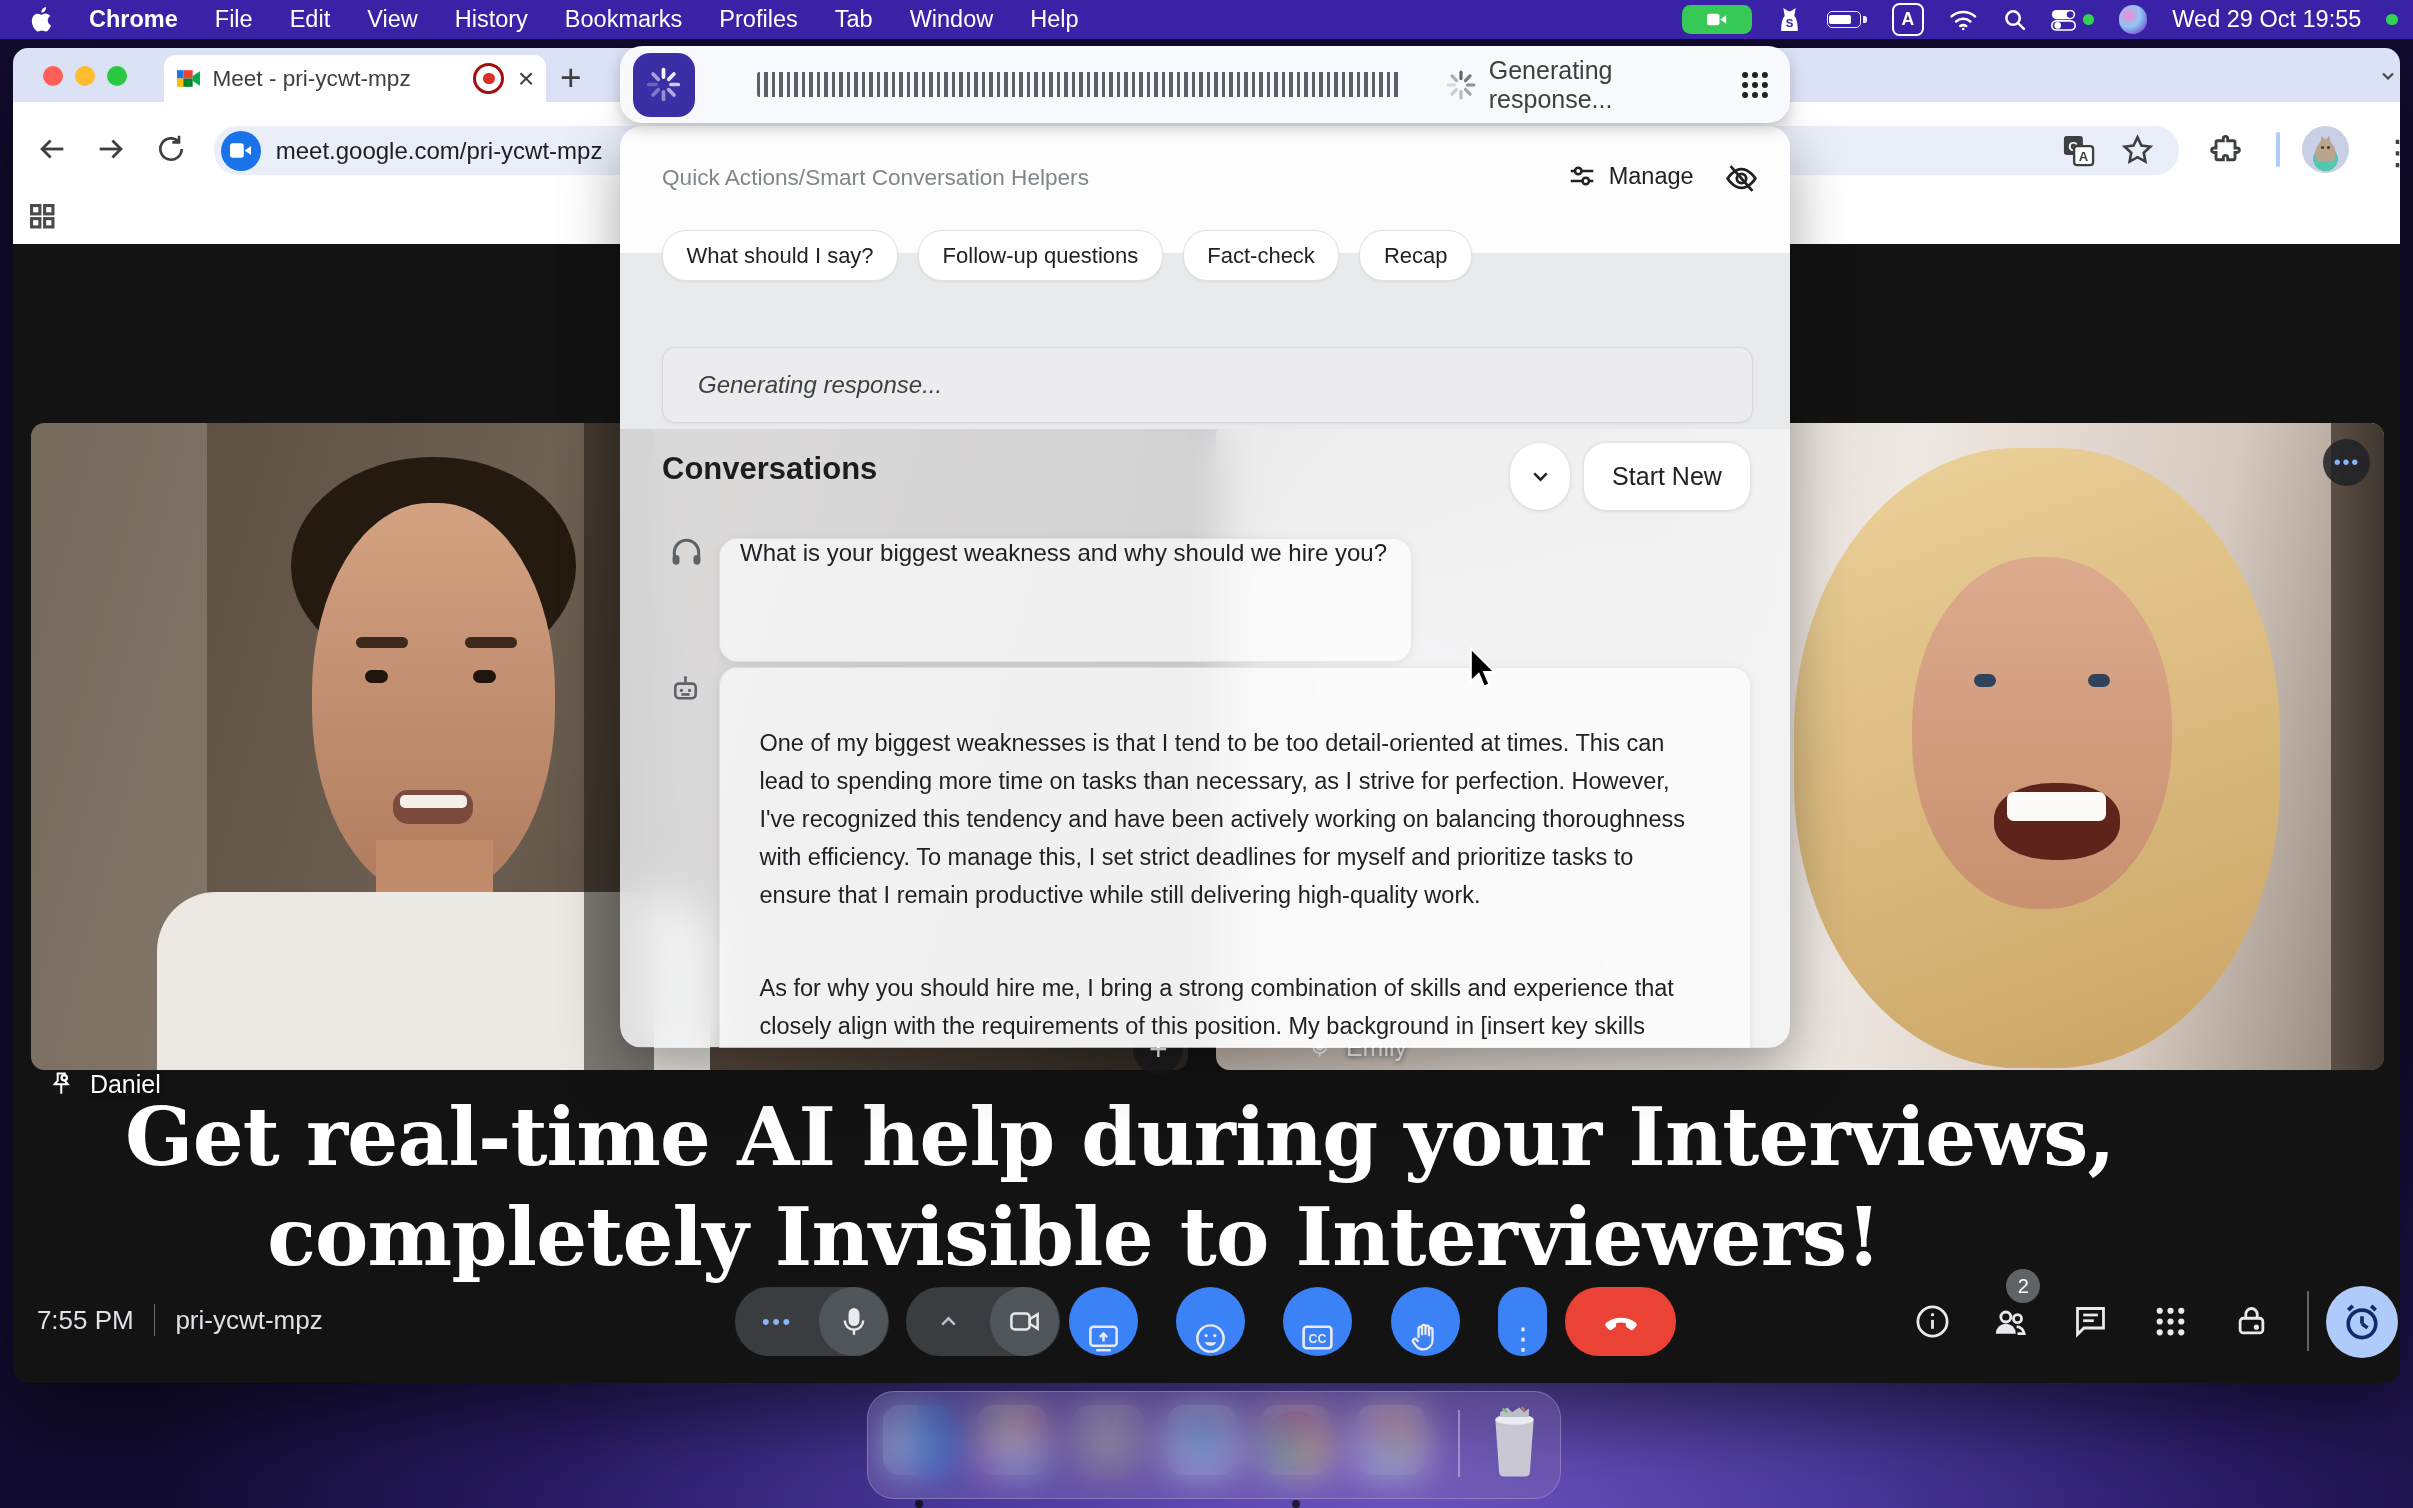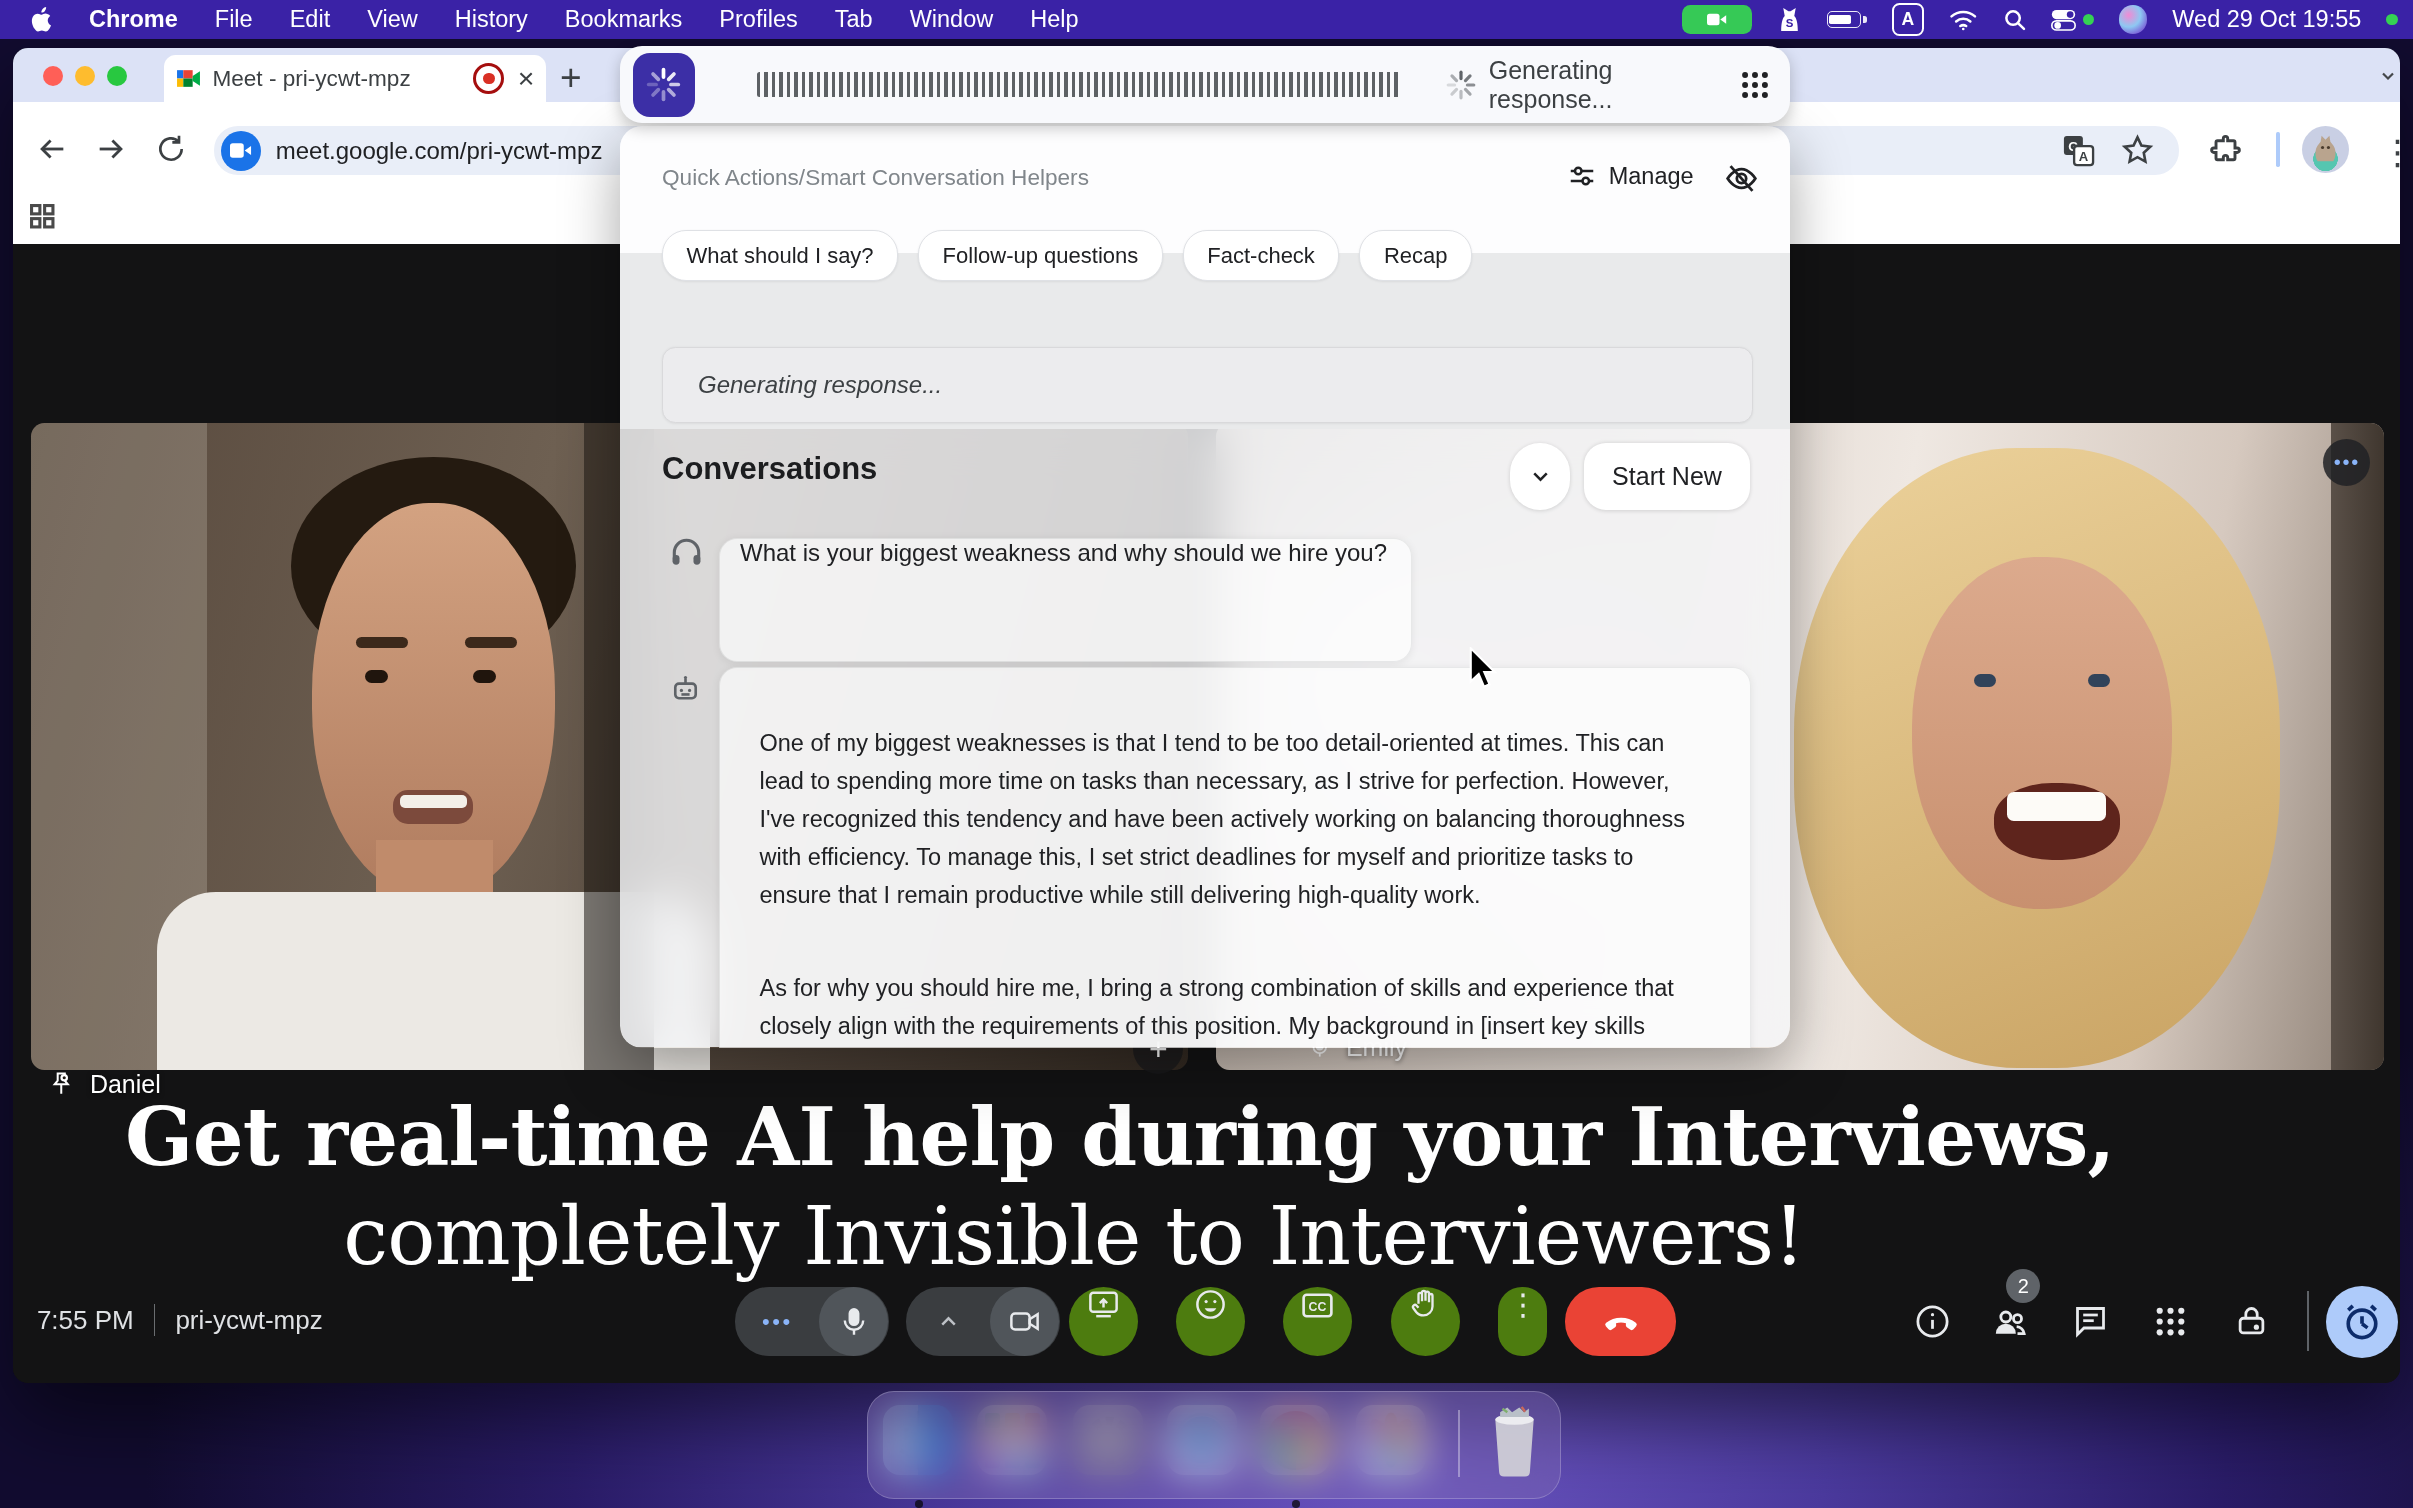--- a/index.html
+++ b/index.html
@@ -25,21 +25,21 @@
   .content{position:absolute;left:13.4px;top:245px;width:2387px;height:1138px;background:#131314;border-radius:0 0 15px 15px;overflow:hidden;z-index:6}
 
   
   .tileL{position:absolute;left:17.6px;top:178px;width:1157px;height:647px;border-radius:13.4px;overflow:hidden;
     background:linear-gradient(105deg,#57483c 0%,#6e6052 40%,#4e4238 70%,#332a22 100%)}
   .tileR{position:absolute;left:1203px;top:178px;width:1168px;height:647px;border-radius:13.4px;overflow:hidden;
     background:linear-gradient(100deg,#b9ada3 0%,#ddd3cb 30%,#efe8e2 55%,#d6c9bf 80%,#8c7f74 100%)}
   .namechip{display:flex;align-items:center;gap:14px;color:#fff;font-size:25px;text-shadow:0 0.8px 5px rgba(0,0,0,.6)}
 
   
-  .mbtn{background:#4d7c0f;border-radius:50%;display:flex;align-items:flex-start;justify-content:center}
+  .mbtn{background:#3b82f6;border-radius:50%;display:flex;align-items:flex-end;justify-content:center}
   .mpill{background:#3a3d40;border-radius:34px;display:flex;align-items:center}
   .subcircle{width:69px;height:69px;border-radius:50%;background:#50555a;display:flex;align-items:center;justify-content:center}
 
   
   .ov-topbar{position:absolute;left:620px;top:46px;width:1170px;height:77px;background:#f8f9fc;border-radius:22px;box-shadow:0 5px 15px rgba(0,0,0,.22);z-index:20;display:flex;align-items:center}
   .ov-panel{position:absolute;left:620px;top:126px;width:1170px;height:922px;border-radius:22px;overflow:hidden;box-shadow:0 20px 59px rgba(0,0,0,.35);z-index:19}
   .ov-sec-qa{position:absolute;left:0;top:0;width:1170px;height:127px;background:#fdfdfe}
   .ov-sec-gray{position:absolute;left:0;top:127px;width:1170px;height:176px;background:#e9eaeb}
   .ov-sec-conv{position:absolute;left:0;top:303px;width:1170px;height:618px;background:rgba(245,246,249,.82);backdrop-filter:blur(22px);-webkit-backdrop-filter:blur(22px)}
   .chip{height:49px;border-radius:24px;background:#fff;border:0.8px solid #dfe1e5;box-shadow:0 0.8px 2.5px rgba(0,0,0,.08);display:flex;align-items:center;padding:0 23.5px;font-size:22px;color:#202124;white-space:nowrap}
@@ -276,21 +276,21 @@
       <svg width="28.5" height="28.5" viewBox="0 0 24 24" fill="none" stroke="#fff" stroke-width="1.7">
           <path d="M9 3h6v6l2.5 3h-11L9 9z"></path>
           <line x1="12" y1="12" x2="12" y2="20"></line>
           <circle cx="14.5" cy="6.5" r="3.2" fill="#fff" stroke="none"></circle>
           <circle cx="14.5" cy="6.5" r="1.3" fill="#201a14" stroke="none"></circle>
         </svg>
       <span>Daniel</span>
     </div>
 
     <div style="position:absolute;left:0;top:845px;width:2213px;text-align:center;font-family:'DejaVu Serif',serif;font-weight:700;font-size:80px;color:#fff;letter-spacing:-0.8px">Get real-time AI help during your Interviews,</div>
-    <div style="position:absolute;left:0;top:945px;width:2121px;text-align:center;font-family:'DejaVu Serif',serif;font-weight:400;font-size:80px;color:#fff;letter-spacing:-0.8px">completely Invisible to Interviewers!</div>
+    <div style="position:absolute;left:0;top:945px;width:2121px;text-align:center;font-family:'DejaVu Serif',serif;font-weight:700;font-size:80px;color:#fff;letter-spacing:-0.8px">completely Invisible to Interviewers!</div>
 
     <div class="flex" style="position:absolute;left:23.5px;top:1059px;gap:20px">
       <span style="font-size:26px;color:#dfe1e4">7:55 PM</span>
       <span style="width:1.7px;height:32px;background:#6a6d70"></span>
       <span style="font-size:26px;color:#dfe1e4">pri-ycwt-mpz</span>
     </div>
 
     <div class="mpill" style="position:absolute;left:722px;top:1042px;width:154px;height:69px">
       <span class="ctr" style="width:84px;color:#8ab4f8;font-size:22px;letter-spacing:2.5px">•••</span>
       <span class="subcircle">

